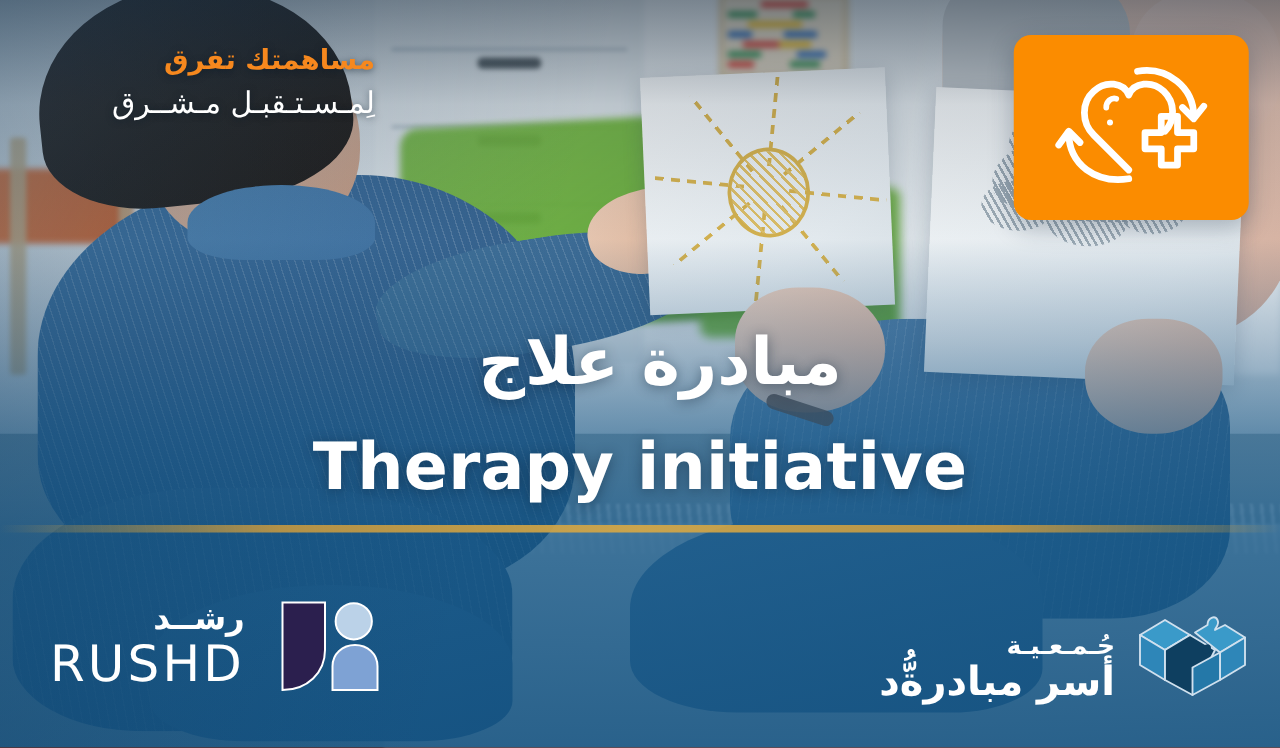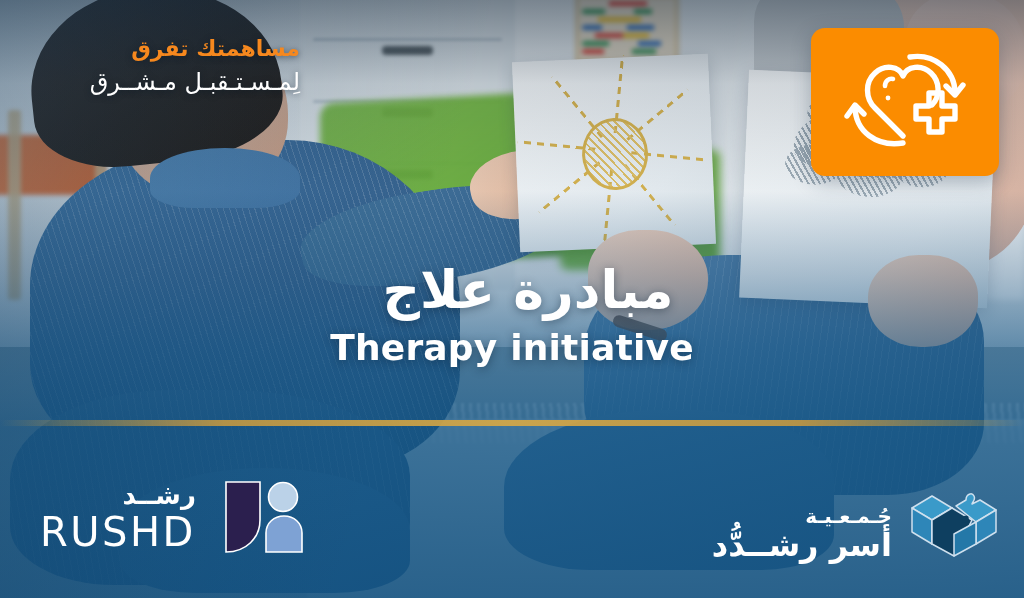--- a/index.html
+++ b/index.html
@@ -265,22 +265,22 @@
 
   .headline{
     position:absolute;left:0;right:0;top:262px;text-align:center;
     text-shadow:0 2px 10px rgba(10,30,50,.45);
   }
   .headline .h-ar{
     display:block;direction:rtl;color:#ffffff;
     font-size:52px;font-weight:bold;line-height:1.1;letter-spacing:.5px;padding-left:32px;
   }
   .headline .h-en{
-    display:block;color:#ffffff;font-size:36px;font-weight:bold;
-    line-height:1.15;margin-top:8px;letter-spacing:.2px;
+    display:block;color:#ffffff;font-size:52px;font-weight:bold;
+    line-height:1.15;margin-top:26px;letter-spacing:.2px;
   }
 
   .divider{
     position:absolute;left:0;top:420px;width:100%;height:6px;
     background:linear-gradient(90deg,
       rgba(201,154,63,0) 0%,
       rgba(201,154,63,.35) 6%,
       rgba(201,154,63,.95) 22%,
       rgba(214,168,70,1) 50%,
       rgba(201,154,63,.95) 78%,
@@ -448,21 +448,21 @@
 
       <circle cx="59" cy="17" r="14.5" fill="#BBD2E8" stroke="#ffffff" stroke-width="1.6"></circle>
 
       <path d="M42 72 V53 C42 43 50 36 60 36 C70 36 78 43 78 53 V72 Z" fill="#7EA2D4" stroke="#ffffff" stroke-width="1.6"></path>
     </svg>
   </div>
 
   <div class="logo-autism">
     <div class="autism-text">
       <span class="autism-ar1">جُـمـعـيـة</span>
-      <span class="autism-ar2">أسر رشــدُّد</span>
+      <span class="autism-ar2">أسر مبادرةُّد</span>
     </div>
     <svg width="96" height="92" viewBox="0 0 96 92">
       <g stroke="#cfe0ee" stroke-width="1.5" stroke-linejoin="round">
 
         <path d="M6 30 L26 18 L46 30 L26 42 Z" fill="#3A9AC9"></path>
 
         <path d="M6 30 L26 42 L26 66 L6 54 Z" fill="#2E86B8"></path>
 
         <path d="M26 42 L46 30 L46 54 L26 66 Z" fill="#2478A8"></path>
 

